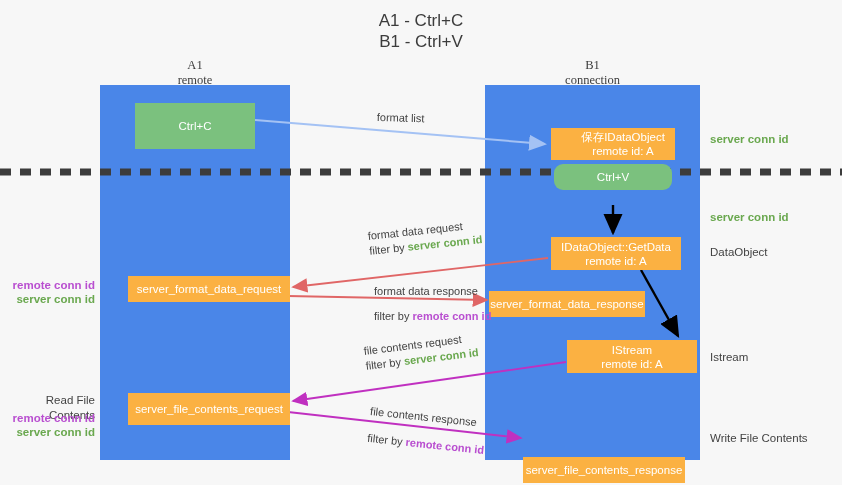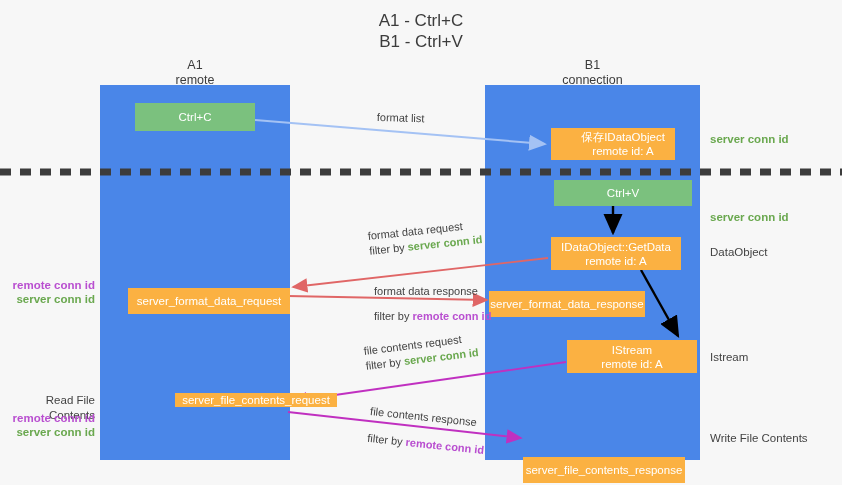--- a/index.html
+++ b/index.html
@@ -15,21 +15,21 @@
   #svg-layer{position:absolute;left:0;top:0;width:842px;height:485px;pointer-events:none;}
 
   
   .title{
     position:absolute;left:0;top:10px;width:842px;
     text-align:center;font-size:17px;line-height:21px;color:#3c3c3c;
   }
 
   
   .col-head{
-    position:absolute;text-align:center;font-size:12.5px;line-height:15px;color:#3c3c3c;
+    position:absolute;text-align:center;font-size:12.5px;line-height:15px;color:#3c3c3c;font-family:Liberation Serif, serif;
   }
 
   
   .lane{position:absolute;background:#4a86e8;}
 
   
   .node{
     position:absolute;
     display:flex;align-items:center;justify-content:center;
     text-align:center;color:#ffffff;font-size:11.5px;line-height:14px;
@@ -104,38 +104,38 @@
 
     <line x1="548" y1="258" x2="293" y2="287" stroke="#e06666" stroke-width="1.8" marker-end="url(#ah-red)"></line>
 
     <line x1="288" y1="296" x2="487" y2="300" stroke="#e06666" stroke-width="1.8" marker-end="url(#ah-red)"></line>
 
     <line x1="566" y1="362" x2="293" y2="401" stroke="#c030c0" stroke-width="1.8" marker-end="url(#ah-mag)"></line>
 
     <line x1="288" y1="412" x2="521" y2="438" stroke="#c030c0" stroke-width="1.8" marker-end="url(#ah-mag)"></line>
   </svg>
 
-  <div class="node green" style="left:135px;top:103px;width:120px;height:28px;">
+  <div class="node green" style="left:135px;top:103px;width:120px;height:46px;">
     <span>Ctrl+C</span>
   </div>
 
-  <div class="node orange" style="left:128px;top:288px;width:162px;height:26px;">
+  <div class="node orange" style="left:128px;top:276px;width:162px;height:26px;">
     <span>server_format_data_request</span>
   </div>
 
-  <div class="node orange" style="left:128px;top:393px;width:162px;height:14px;margin-left:47px;">
+  <div class="node orange" style="left:128px;top:393px;width:162px;height:32px;">
     <span>server_file_contents_request</span>
   </div>
 
   <div class="node orange" style="left:551px;top:128px;width:124px;height:32px;flex-direction:column;padding-left:24px;">
     <span>保存IDataObject</span>
     <span>remote id: A</span>
   </div>
 
-  <div class="node green" style="left:554px;top:180px;width:138px;height:26px;">
+  <div class="node green" style="left:554px;top:164px;width:118px;height:26px;border-radius:9px;">
     <span>Ctrl+V</span>
   </div>
 
   <div class="node orange" style="left:551px;top:237px;width:130px;height:33px;flex-direction:column;">
     <span>IDataObject::GetData</span>
     <span>remote id: A</span>
   </div>
 
   <div class="node orange" style="left:489px;top:291px;width:156px;height:26px;">
     <span>server_format_data_response</span>

